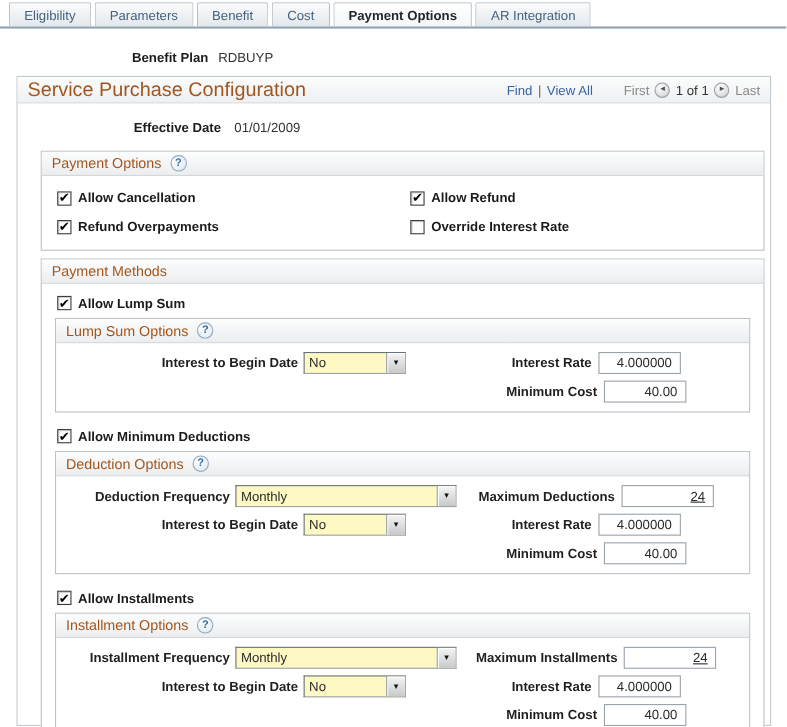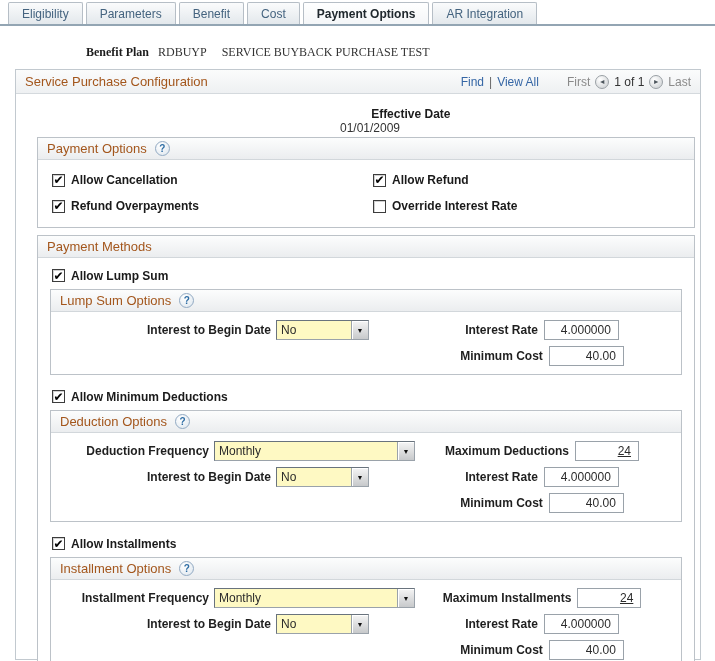--- a/index.html
+++ b/index.html
@@ -9,44 +9,44 @@
   
   .tabbar { position:relative; padding:2px 0 0 8px; height:34px; }
   .tabs { display:flex; gap:3px; height:22px; }
   .tab { display:flex; align-items:center; padding:0 13px; border:1px solid #b6bec6;
     border-bottom:none; border-radius:2px 2px 0 0; background:linear-gradient(#fafbfc,#e3e8ec);
     color:#44637f; cursor:pointer; white-space:nowrap; }
   .tab.active { background:linear-gradient(#ffffff,#f4f6f8); color:#20282e; font-weight:bold; }
   .tab-underline { position:absolute; left:0; right:0; top:24px; height:2px; background:#93a5b3; }
 
   
-  .plan-row { margin:10px 0 0 86px; height:16px; display:flex; align-items:center;font-family:Liberation Serif, serif; }
+  .plan-row { margin:10px 0 0 120px; height:16px; display:flex; align-items:center; }
   .plan-row .lbl { font-weight:bold; color:#1c1c1c; }
   .plan-row .code { margin-left:9px; }
   .plan-row .desc { margin-left:15px; }
 
   
   .frame { margin:9px 14px 0 15px; width:686px; height:591px; border:1px solid #c2c9cf; background:#fff; }
   .frame-hdr { height:24px; display:flex; align-items:center; padding:0 9px;
     background:linear-gradient(#fbfcfc,#eef0f2); border-bottom:1px solid #d4d9dd; }
-  .frame-title { color:#a3561c; font-size:13px; flex:0 0 auto; }
+  .frame-title { color:#a3561c; font-size:18px; flex:0 0 auto; }
   .frame-hdr .spacer { flex:1; }
   .findbar { display:flex; align-items:center; gap:5px; margin-right:28px; }
   .link { color:#3566a5; cursor:pointer; }
   .sep { color:#666; }
   .navbar { display:flex; align-items:center; gap:5px; }
   .gray-nav { color:#8a8a8a; }
   .nav-btn { width:14px; height:14px; border-radius:50%; border:1px solid #9aa0a5;
     background:radial-gradient(circle at 35% 30%, #ffffff, #c9cdd0); display:inline-flex;
     align-items:center; justify-content:center; font-size:7px; color:#4c555c; cursor:pointer; }
 
   
-  .effdate { margin:13px 0 0 0; height:17px; display:flex; align-items:center;flex-direction:column; }
+  .effdate { margin:13px 0 0 0; height:17px; display:flex; align-items:center; }
   .effdate .lbl { width:185px; text-align:right; font-weight:bold; color:#1c1c1c; }
-  .effdate .val { margin-left:24px; }
+  .effdate .val { margin-left:12px; }
 
   
   .gbox { margin:0 5px 0 21px; border:1px solid #bcc2c8; background:#fff; }
   .gbox-hdr { height:22px; display:flex; align-items:center; gap:8px; padding:0 9px;
     background:linear-gradient(#fcfdfd,#ebedef); border-bottom:1px solid #d2d7db;
     color:#a3561c; font-size:13px; }
   .help { width:15px; height:15px; border-radius:50%; border:1px solid #92aac3;
     background:radial-gradient(circle at 35% 30%, #ffffff, #dde6ee); color:#2e6da4;
     font-size:10px; font-weight:bold; display:inline-flex; align-items:center;
     justify-content:center; cursor:pointer; }
@@ -81,41 +81,40 @@
     border:1px solid; border-color:#69737d #9aa2aa #9aa2aa #69737d; }
   .select .txt { display:flex; align-items:center; padding-left:4px; color:#2b2b2b; overflow:hidden; }
   .select.narrow .txt { width:74px; }
   .select.wide .txt { width:182px; }
   .select .btn { width:17px; border-left:1px solid #9aa2aa; background:linear-gradient(#f5f5f5,#c7c9cb);
     display:flex; align-items:center; justify-content:center; font-size:7px; color:#111;
     box-shadow:inset 1px 1px 0 #ffffff; }
   .tbox { height:20px; border:1px solid #9aa2aa; background:#fff; display:flex;
     align-items:center; justify-content:flex-end; padding-right:7px; color:#2b2b2b; cursor:text; }
   .tbox.w75 { width:75px; }
-  .tbox.w64 { width:64px;text-decoration:underline; }
+  .tbox.w64 { width:84px;text-decoration:underline; }
 </style>
 </head>
 <body>
 
 <div class="tabbar">
   <div class="tabs">
     <div class="tab">Eligibility</div>
     <div class="tab">Parameters</div>
     <div class="tab">Benefit</div>
     <div class="tab">Cost</div>
     <div class="tab active">Payment Options</div>
     <div class="tab">AR Integration</div>
   </div>
   <div class="tab-underline"></div>
 </div>
 
 <div class="plan-row">
   <span class="lbl">Benefit Plan</span>
   <span class="code">RDBUYP</span>
-  <span class="desc">SERVICE BUYBACK PURCHASE TEST</span>
 </div>
 
 <div class="frame">
   <div class="frame-hdr">
     <span class="frame-title">Service Purchase Configuration</span>
     <span class="spacer"></span>
     <span class="findbar">
       <span class="link">Find</span>
       <span class="sep">|</span>
       <span class="link">View All</span>

